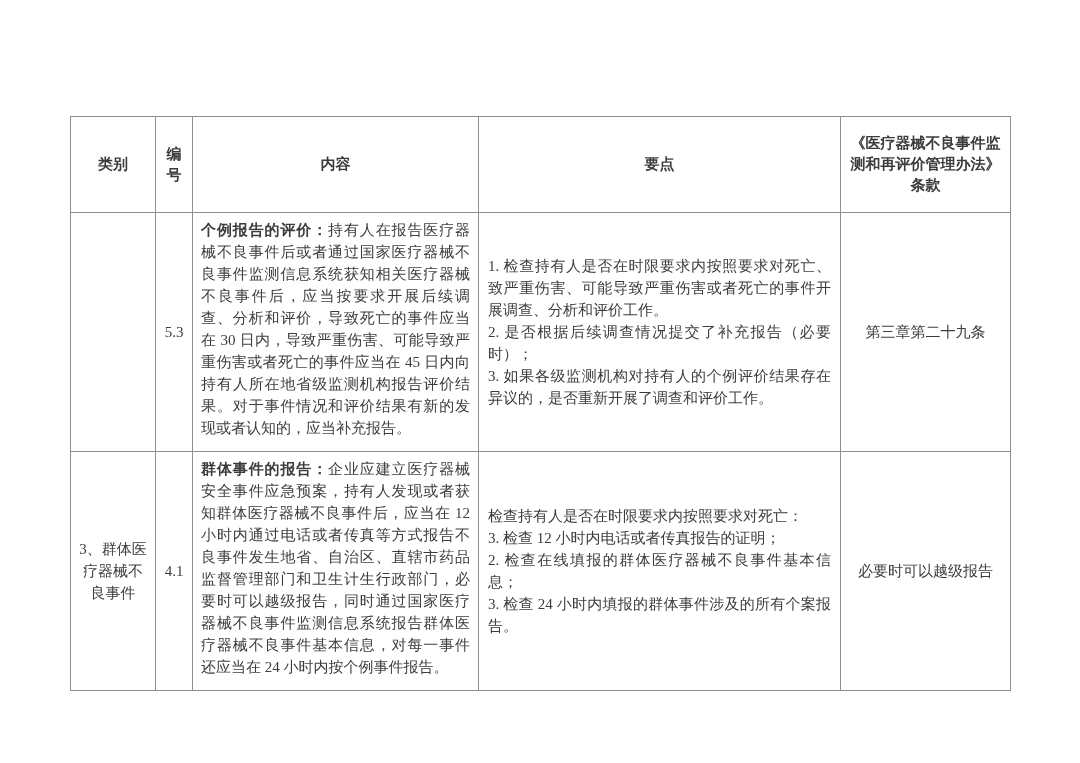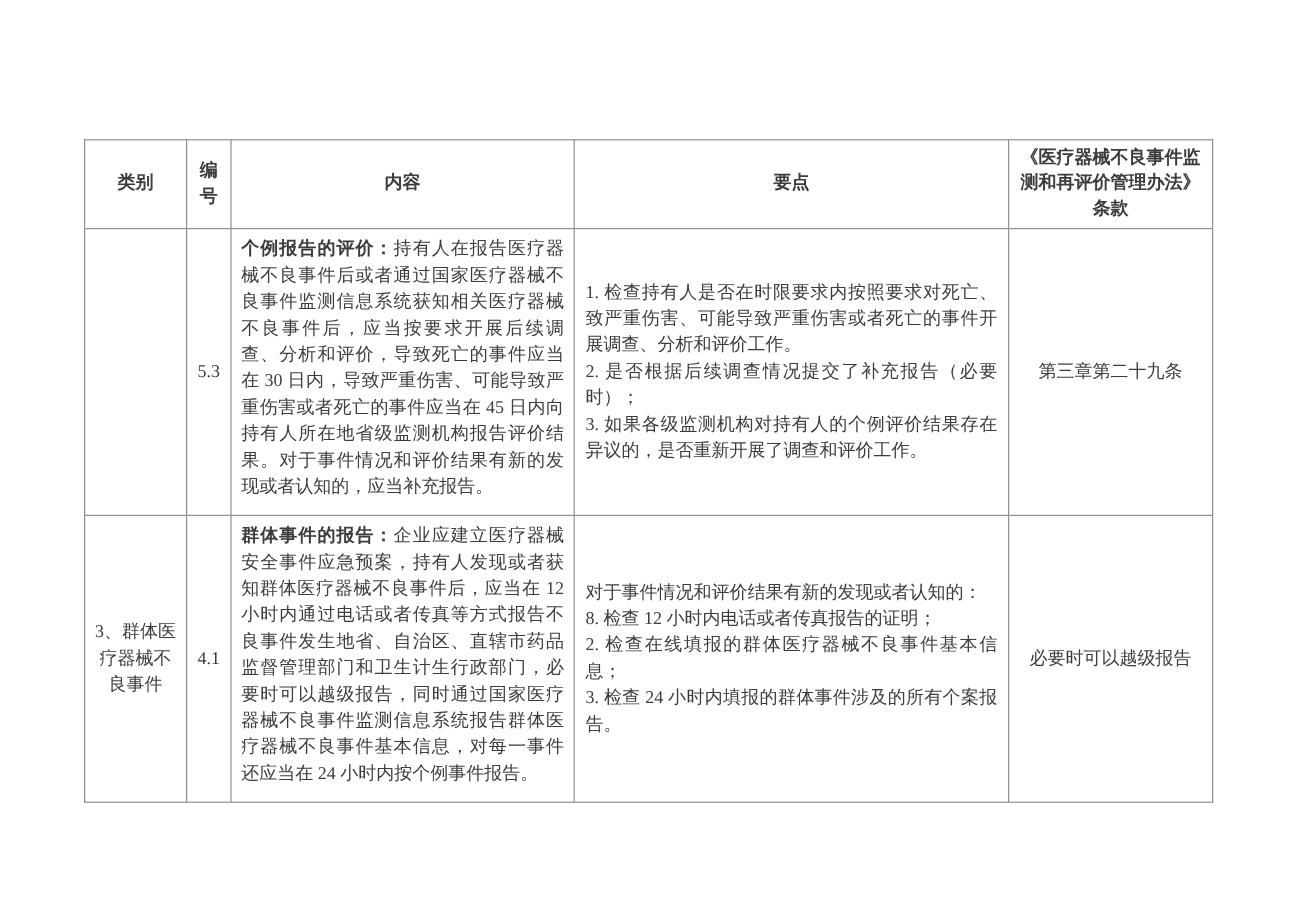--- a/index.html
+++ b/index.html
@@ -29,21 +29,21 @@
   .doc-table th{
     font-weight:bold;
     text-align:center;
     line-height:21px;
     padding:2px 4px;
   }
   .r-head{height:62px;}
   .r-1{height:216px;}
   .r-2{height:236px;}
   th.th-num{padding:2px 10px;word-break:break-all;}
-  th.th-clause{padding:5px 8px;margin-top:40px;}
+  th.th-clause{padding:16px 8px;margin-top:40px;}
   td.cell-category{
     text-align:center;
     padding:2px 6px;
   }
   td.cell-number{
     text-align:center;
     padding:0 2px;
   }
   td.cell-content{
     vertical-align:top;
@@ -97,22 +97,22 @@
         </td>
         <td class="cell-clause">第三章第二十九条</td>
       </tr>
       <tr class="r-2">
         <td class="cell-category">3、群体医疗器械不良事件</td>
         <td class="cell-number">4.1</td>
         <td class="cell-content">
           <p class="para"><b>群体事件的报告：</b><span>企业应建立医疗器械安全事件应急预案，持有人发现或者获知群体医疗器械不良事件后，应当在 12 小时内通过电话或者传真等方式报告不良事件发生地省、自治区、直辖市药品监督管理部门和卫生计生行政部门，必要时可以越级报告，同时通过国家医疗器械不良事件监测信息系统报告群体医疗器械不良事件基本信息，对每一事件还应当在 24 小时内按个例事件报告。</span></p>
         </td>
         <td class="cell-points">
-          <div class="point-intro">对于事件情况和评价结果有新的发现或者认知的：</div>
-          <div class="point">8. 检查 12 小时内电话或者传真报告的证明；</div>
+          <div class="point-intro">检查持有人是否在时限要求内按照要求对死亡：</div>
+          <div class="point">3. 检查 12 小时内电话或者传真报告的证明；</div>
           <div class="point">2. 检查在线填报的群体医疗器械不良事件基本信息；</div>
           <div class="point">3. 检查 24 小时内填报的群体事件涉及的所有个案报告。</div>
         </td>
         <td class="cell-clause">必要时可以越级报告</td>
       </tr>
     </tbody>
   </table>
 </div>
 
 </body></html>

